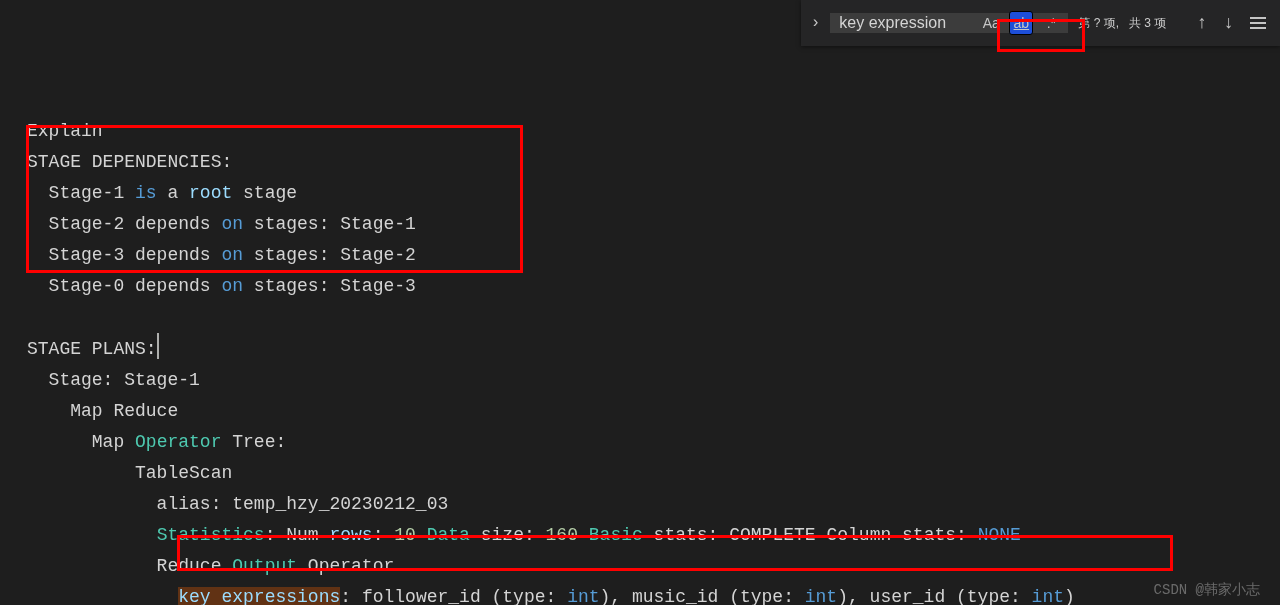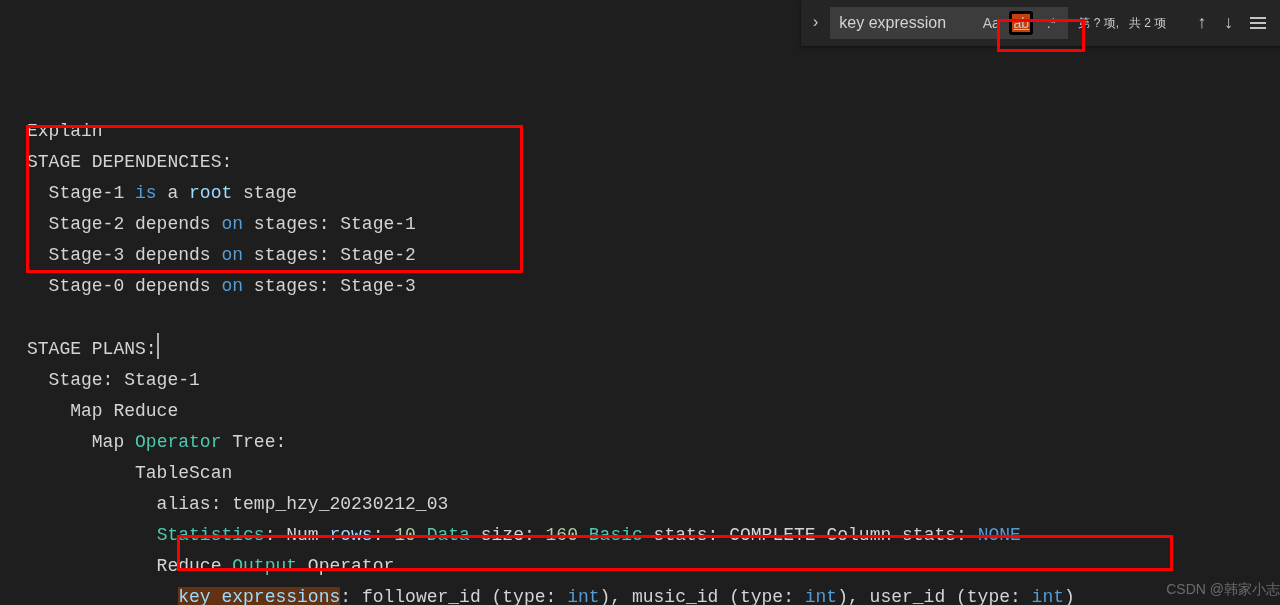--- a/index.html
+++ b/index.html
@@ -29,21 +29,21 @@
   .findbar .chev {
     color: #c5c5c5;
     font-size: 16px;
     cursor: pointer;
   }
   .findinput-wrap {
     display: flex;
     align-items: center;
     background: #3c3c3c;
     border: 1px solid #3c3c3c;
-    height: 32px;
+    height: 20px;
     padding: 0 4px 0 8px;
     gap: 6px;
   }
   .findinput {
     background: transparent;
     border: none;
     outline: none;
     color: #d4d4d4;
     font-family: "Segoe UI", sans-serif;
     font-size: 16px;
@@ -55,22 +55,22 @@
     display: flex;
     align-items: center;
     justify-content: center;
     font-size: 14px;
     font-family: "Segoe UI", sans-serif;
     color: #c5c5c5;
     border-radius: 3px;
     cursor: pointer;
   }
   .opt.active {
-    background: #c2410c;
-    border: 3px solid #000000;
+    background: #1d4ed8;
+    border: 1px solid #000000;
   }
   .opt .und { text-decoration: underline; }
   .find-count {
     color: #cccccc;
     font-family: "Segoe UI", sans-serif;
     font-size: 12px;
     white-space: nowrap;
   }
   .find-actions {
     display: flex;
@@ -114,45 +114,45 @@
     position: absolute;
     border: 3px solid #ff0000;
     pointer-events: none;
     z-index: 3;
   }
   #rb1 { top: 125px; left: 26px; width: 497px; height: 148px; }
   #rb2 { top: 19px; left: 997px; width: 88px; height: 33px; z-index:6; }
   #rb3 { top: 535px; left: 177px; width: 996px; height: 36px; }
   .watermark {
     position: absolute;
-    right: 0;
+    right: 20px;
     bottom: 6px;
     color: rgba(200,200,200,0.45);
-    font-family: Liberation Sans, sans-serif;
+    font-family: Liberation Mono, monospace;
     font-size: 14px;
     z-index: 8;
     pointer-events: none;
     text-align: center;
   }
 </style>
 </head>
 <body>
 
 <div class="findbar">
   <span class="chev">›</span>
   <div class="findinput-wrap">
     <input class="findinput" value="key expression" style="">
     <span class="opt">Aa</span>
     <span class="opt active">
         <span class="und">ab</span>
       </span>
     <span class="opt">.*</span>
   </div>
   <span class="find-count">第 ? 项,</span>
-  <span class="find-count">共 2 项</span>
+  <span class="find-count">共 3 项</span>
   <div class="find-actions">
     <span class="act">↑</span>
     <span class="act">↓</span>
     <div class="hamburger">
       <span></span>
         <span></span>
         <span></span>
     </div>
   </div>
 </div>

